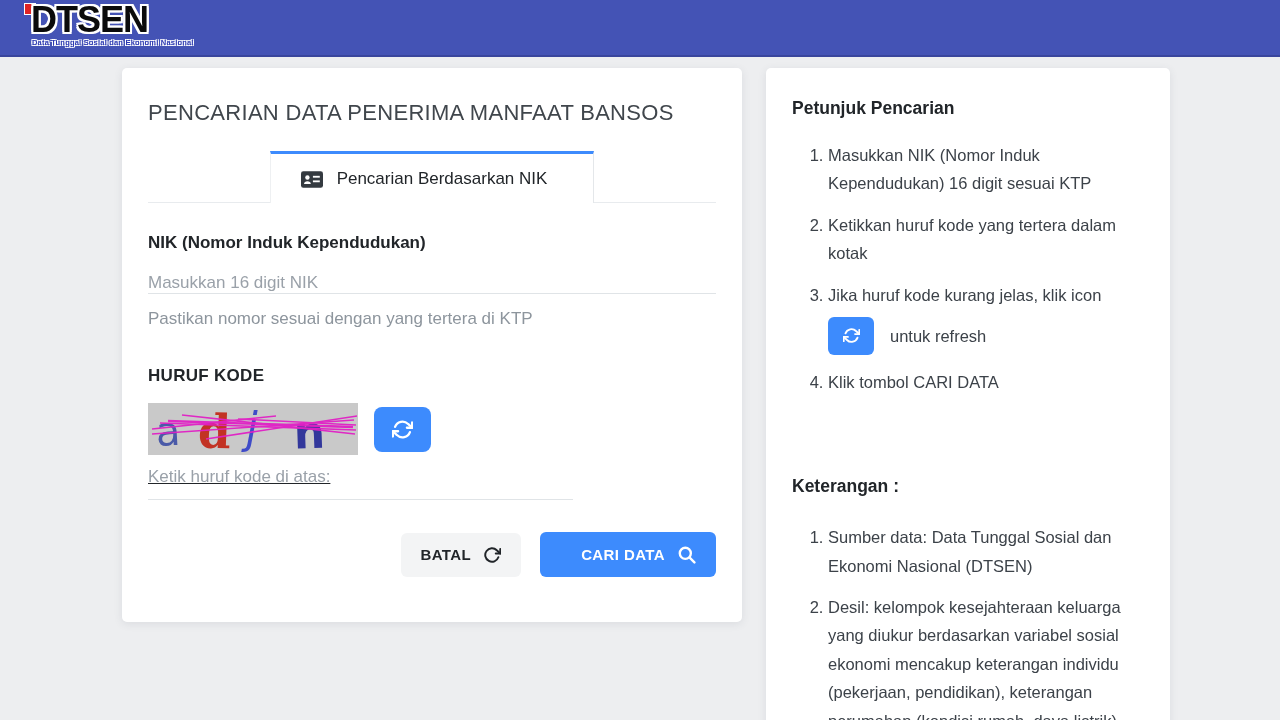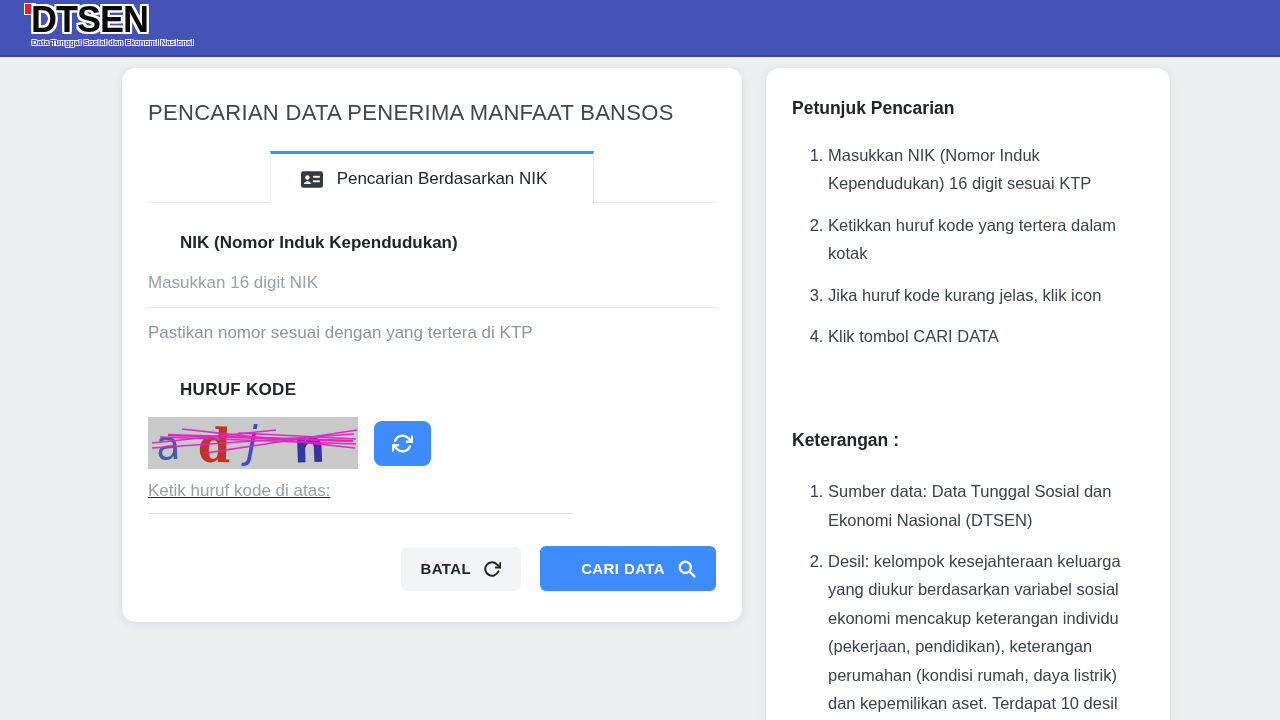--- a/index.html
+++ b/index.html
@@ -30,21 +30,21 @@
   }
   .logo-tagline {
     position:absolute; left:8px; top:38px; width:176px;
     font-size:7.5px; font-weight:700; color:#2c3ab2; letter-spacing:.2px;
     text-shadow:-1px -1px 0 #fff, 1px -1px 0 #fff, -1px 1px 0 #fff, 1px 1px 0 #fff;
     white-space:nowrap;
   }
 
   
   .card {
-    position:absolute; background:#fff; border-radius:14px;
+    position:absolute; background:#fff; border-radius:5px;
     box-shadow:0 2px 8px rgba(60,70,90,.10);
   }
   .search-card { left:122px; top:68px; width:620px; height:554px; padding:32px 26px; }
   .help-card   { left:766px; top:68px; width:404px; height:740px; padding:30px 26px; }
 
   
   .card-title {
     font-size:22px; font-weight:500; color:#40464c; letter-spacing:.3px;
   }
   .tabs {
@@ -55,26 +55,26 @@
   .tab {
     display:inline-flex; align-items:center; gap:14px;
     padding:15px 46px 14px 30px;
     background:#fff; cursor:pointer;
     border-top:3px solid #3d8bfd;
     border-right:1px solid #e4e7ea;
     border-left:1px solid #eef0f2;
     margin-bottom:-1px;
     font-size:17px; color:#212529;
   }
-  .field-label { margin-top:30px; font-size:17px; font-weight:700; color:#212529;margin-left:32px; }
+  .field-label { margin-top:30px; font-size:17px; font-weight:700; color:#212529; }
   .line-input {
     display:block; width:100%;
     border:none; outline:none;
     border-bottom:1px solid #e0e4e7;
-    padding:20px 0 14px 0;
+    padding:20px 0 0 0;
     font-size:17px; color:#212529;
     font-family:inherit; background:transparent;
   }
   .line-input::placeholder { color:#9aa1a9; opacity:1; }
   .helper-text { margin-top:15px; font-size:17px; color:#8d959d; }
 
   .captcha-row { margin-top:17px; display:flex; align-items:center; gap:16px; }
   .captcha-img { width:210px; height:52px; display:block; }
   .btn-refresh {
     width:57px; height:45px; border:none; border-radius:8px;
@@ -202,20 +202,32 @@
 </div>
 
 <div class="card help-card">
   <div class="help-title">Petunjuk Pencarian</div>
 
   <ol>
     <li>Masukkan NIK (Nomor Induk Kependudukan) 16 digit sesuai KTP</li>
     <li>Ketikkan huruf kode yang tertera dalam kotak</li>
     <li>
       <span>Jika huruf kode kurang jelas, klik icon</span>
+      <span class="refresh-inline-row">
+        <button class="btn-refresh-inline">
+          <span style="display:inline-flex;">
+            <svg width="17" height="17" viewBox="0 0 24 24" fill="none" stroke="#ffffff" stroke-width="2.6" stroke-linecap="round" stroke-linejoin="round">
+              <polyline points="23 4 23 10 17 10"></polyline>
+              <polyline points="1 20 1 14 7 14"></polyline>
+              <path d="M3.51 9a9 9 0 0 1 14.85-3.36L23 10M1 14l4.64 4.36A9 9 0 0 0 20.49 15"></path>
+            </svg>
+          </span>
+        </button>
+        <span>untuk refresh</span>
+      </span>
     </li>
     <li>Klik tombol CARI DATA</li>
   </ol>
 
   <div class="notes-title">Keterangan :</div>
 
   <ol class="notes-list">
     <li>Sumber data: Data Tunggal Sosial dan Ekonomi Nasional (DTSEN)</li>
     <li>Desil: kelompok kesejahteraan keluarga yang diukur berdasarkan variabel sosial ekonomi mencakup keterangan individu (pekerjaan, pendidikan), keterangan perumahan (kondisi rumah, daya listrik) dan kepemilikan aset. Terdapat 10 desil</li>
   </ol>

